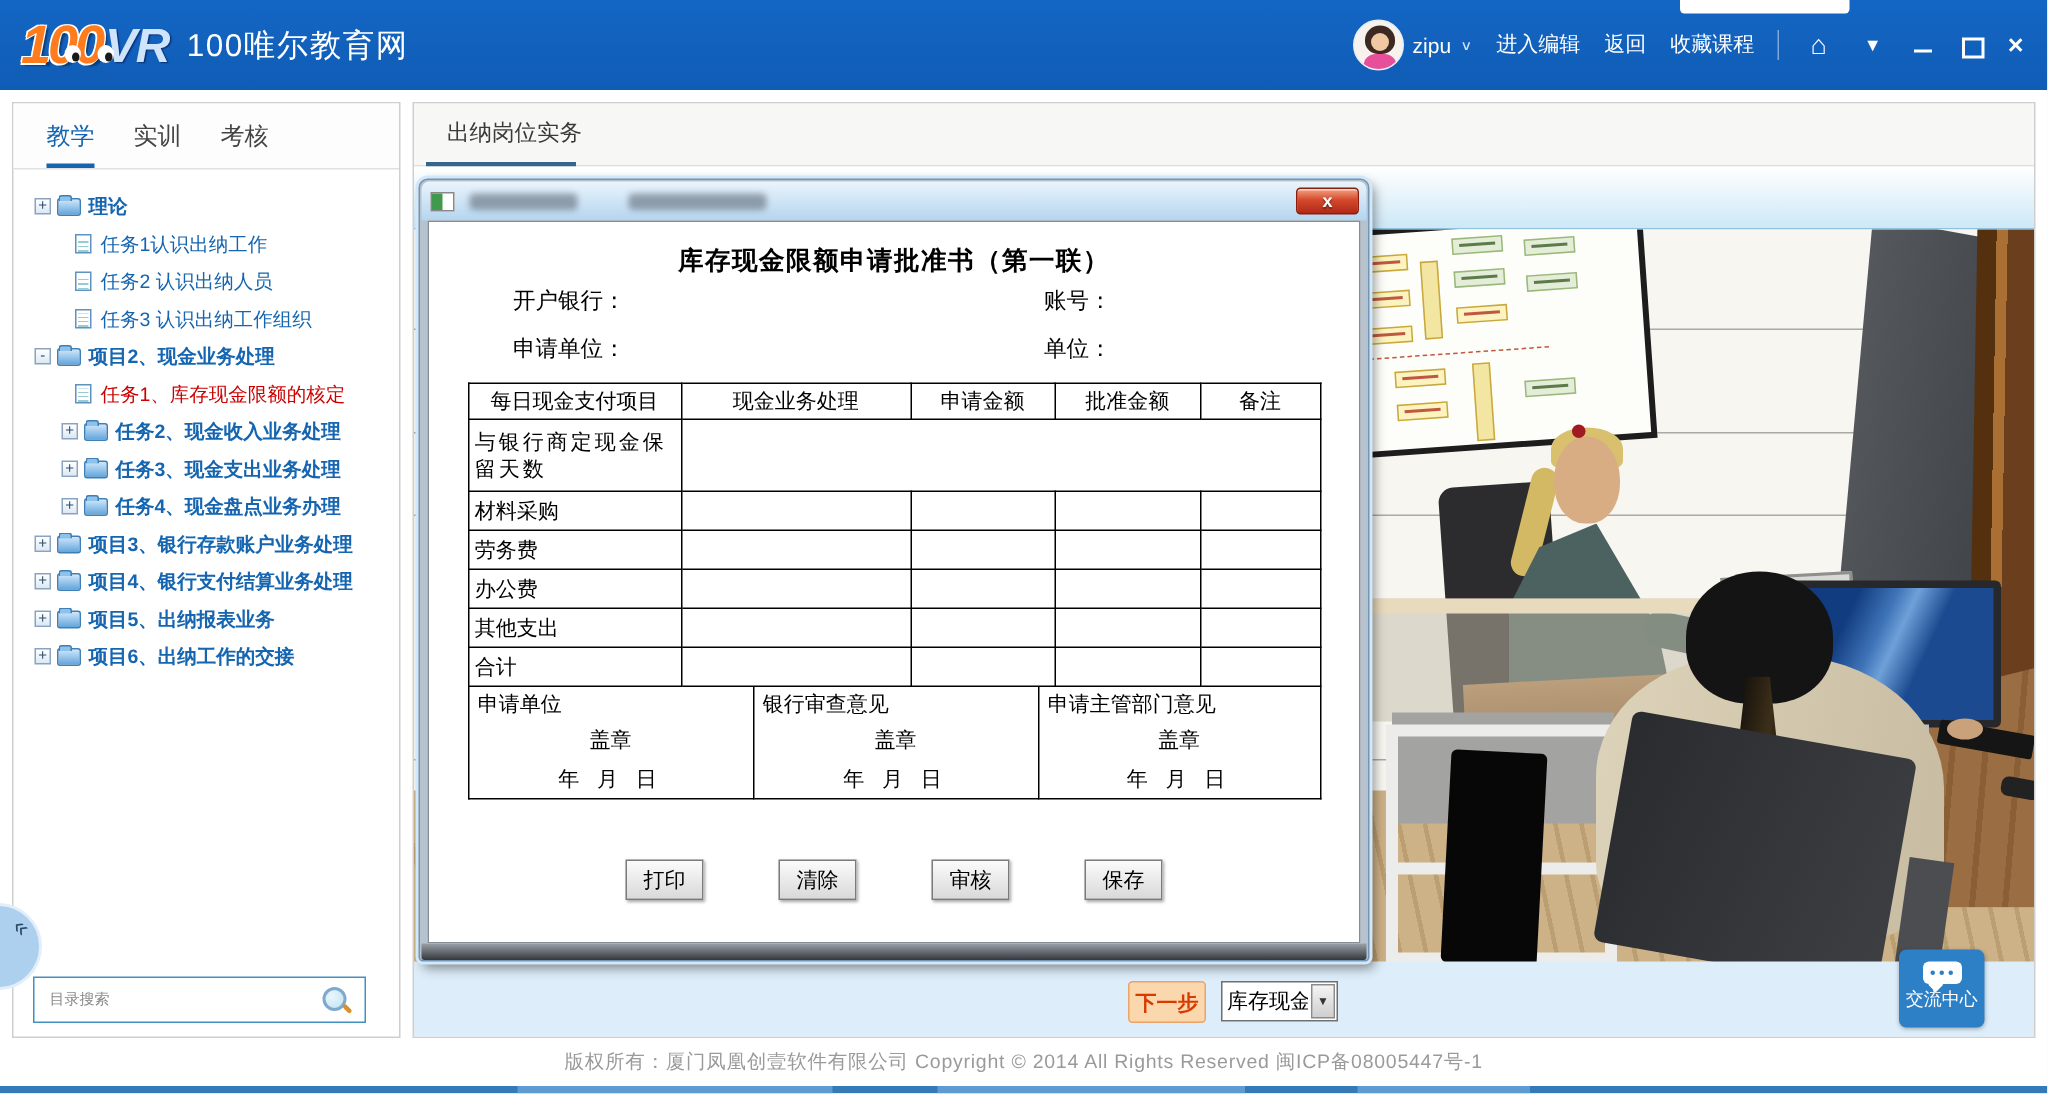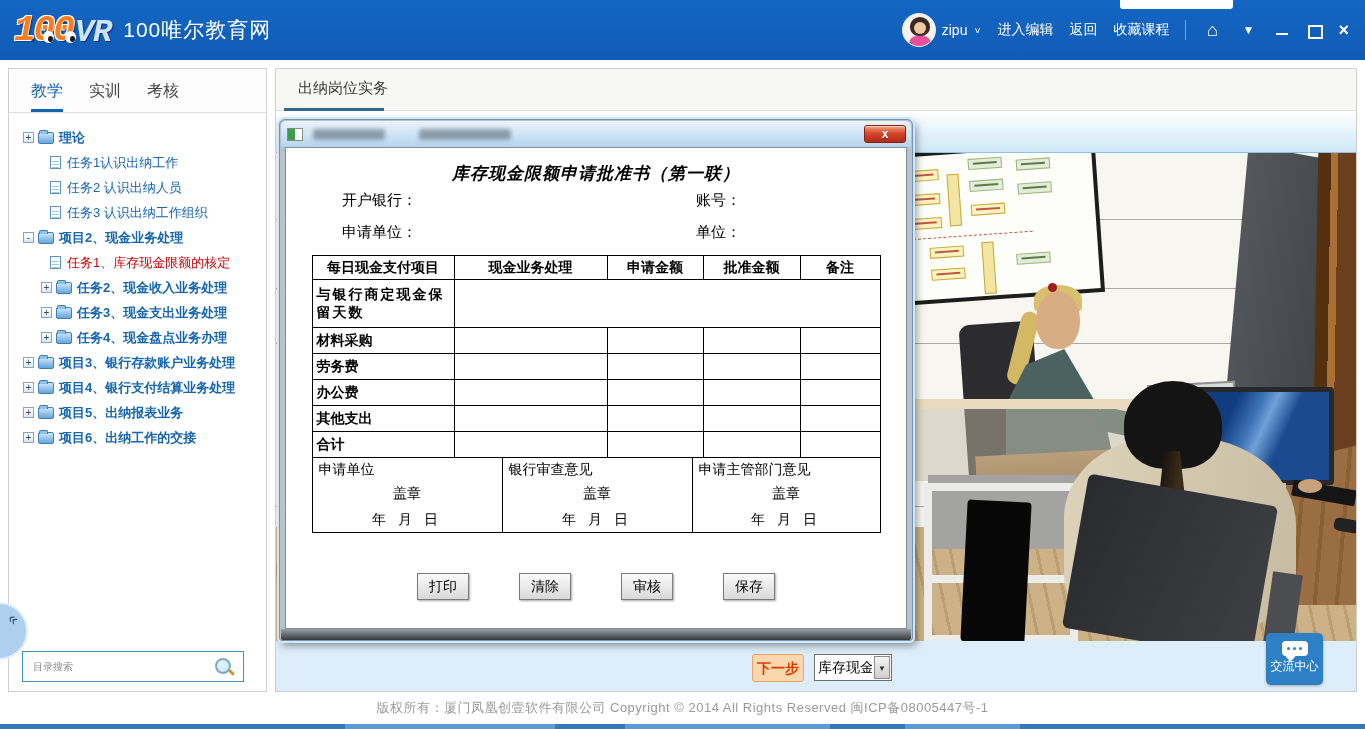--- a/index.html
+++ b/index.html
@@ -2,21 +2,21 @@
 <html><head>
 <meta charset="utf-8">
 <style>
   * { margin:0; padding:0; box-sizing:border-box; }
   body { font-family:"Liberation Sans","DejaVu Sans",sans-serif; background:#fff; }
   .page { position:relative; width:1365px; height:729px; overflow:hidden; background:#fff; }
 
   
   .header { position:absolute; left:0; top:0; width:1365px; height:60px;
     background:linear-gradient(#1466c4,#0f5cb5); display:flex; align-items:center; color:#fff; z-index:10; }
-  .logo { display:flex; align-items:flex-end; margin-left:14px; position:relative;font-family:Liberation Mono, monospace; }
+  .logo { display:flex; align-items:center; margin-left:14px; position:relative; }
   .logo-100 { font-size:36px; font-weight:bold; font-style:italic; color:#ff7c1e;
     text-shadow:-1px -1px 0 #fff,1px -1px 0 #fff,-1px 1px 0 #fff,2px 2px 1px rgba(0,0,0,.35); letter-spacing:-2px; }
   .logo-vr { font-size:32px; font-weight:bold; font-style:italic; color:#cfe4fb;
     text-shadow:1px 1px 1px rgba(0,0,60,.5); letter-spacing:-1px; margin-left:2px; }
   .eye { position:absolute; width:11px; height:12px; background:#fff; border-radius:50%; top:21px; }
   .eye::after { content:""; position:absolute; width:5px; height:6px; background:#1a1a1a; border-radius:50%; right:1px; bottom:1px; }
   .eye1 { left:29px; } .eye2 { left:51px; }
   .site-title { font-size:21px; margin-left:12px; letter-spacing:1px; }
   .header-right { margin-left:auto; display:flex; align-items:center; gap:16px; margin-right:16px; font-size:14px; }
   .avatar { width:34px; height:34px; border-radius:50%; background:#f7f2ee; position:relative; overflow:hidden; border:1px solid #e6eef8; }
@@ -151,26 +151,26 @@
     background:linear-gradient(#eaf4fc,#b4d5ef); display:flex; align-items:center; padding:0 6px; position:relative; }
   .dlg-ic { width:16px; height:13px; background:#fff; border:1px solid #888; margin-right:10px; position:relative; }
   .dlg-ic::before { content:""; position:absolute; left:0; top:0; width:7px; height:11px; background:#3f9a4d; }
   .blur-blob { height:11px; border-radius:3px; background:#58616c; filter:blur(2px); opacity:.55; }
   .dlg-close { position:absolute; right:5px; top:4px; width:42px; height:18px; border-radius:3px;
     background:linear-gradient(#f0a583,#d5492d 45%,#b12a17); border:1px solid #8a1d0e;
     color:#fff; font-size:12px; font-weight:bold; text-align:center; line-height:16px; cursor:pointer;
     box-shadow:inset 0 1px 0 rgba(255,255,255,.55); text-shadow:0 1px 1px rgba(0,0,0,.4); }
   .dlg-body { margin:0 5px; height:482px; background:#fff; border:1px solid #848c94; padding:14px 24px 0; position:relative; }
   .dlg-bottom { height:11px; margin:0 1px; background:linear-gradient(#9aa0a8,#34373c); border-radius:0 0 2px 2px; }
-  .form-title { text-align:center; font-size:17px; font-weight:bold; color:#000; letter-spacing:1px;font-style:italic; }
+  .form-title { text-align:center; font-size:17px; font-weight:bold; color:#000; letter-spacing:1px; }
   .info-row { position:relative; height:26px; font-size:15px; color:#000; margin-top:6px; }
   .info-left { position:absolute; left:32px; }
   .info-right { position:absolute; left:386px; }
   table.grid { border-collapse:collapse; margin:6px auto 0; table-layout:fixed; }
-  table.grid td, table.grid th { border:1px solid #000; font-size:14px; font-weight:bold; padding:2px 4px; color:#000; }
+  table.grid td, table.grid th { border:1px solid #000; font-size:14px; font-weight:normal; padding:2px 4px; color:#000; }
   table.grid th { text-align:center; height:24px; }
   td.rowlbl { text-align:left; height:26px; }
   td.tall { height:48px; letter-spacing:2px; }
   table.sign { border-collapse:collapse; margin:0 auto; table-layout:fixed; }
   table.sign td { border:1px solid #000; border-top:none; vertical-align:top; height:70px; font-size:14px; padding:3px 6px; color:#000; }
   .seal { text-align:center; margin-top:6px; } .sdate { text-align:center; margin-top:8px; letter-spacing:4px; }
   .btn-row { display:flex; justify-content:center; gap:50px; margin-top:40px; }
   .win-btn { width:52px; height:27px; font-size:14px; font-weight:normal; color:#000; cursor:pointer;
     font-family:inherit; background:linear-gradient(#fbfbfb,#d9d9d9); border:1px solid #7b7b7b;
     box-shadow:1px 1px 2px rgba(0,0,0,.35); }

